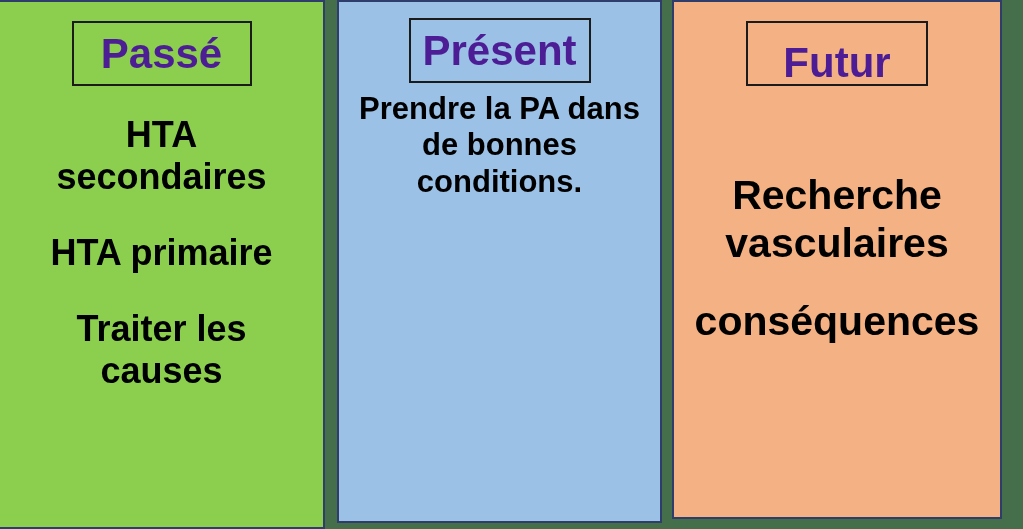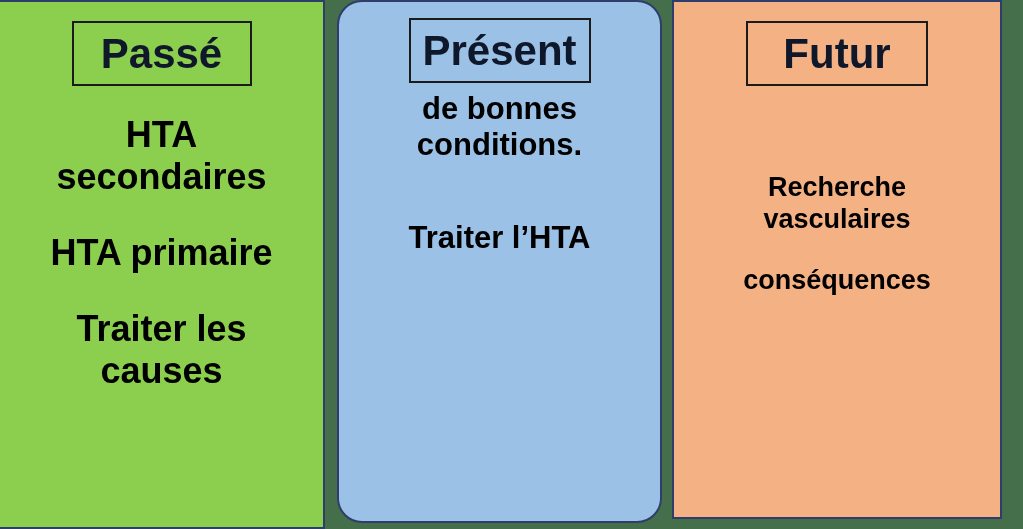--- a/index.html
+++ b/index.html
@@ -48,21 +48,21 @@
     top: 0px;
     width: 330px;
     height: 519px;
     background: #f4b183;
   }
   .title-box {
     box-sizing: border-box;
     border: 2px solid #1b1b1b;
     text-align: center;
     font-weight: bold;
-    color: #0f172a;
+    color: #4c1d95;
     line-height: 1;
     display: flex;
     align-items: center;
     justify-content: center;
     white-space: nowrap;
   }
   .title-past {
     margin-top: 19px;
     width: 180px;
     height: 65px;
@@ -91,21 +91,21 @@
     font-size: 36px;
     padding: 0 12px;
     box-sizing: border-box;
   }
   .block-present {
     font-size: 31px;
     padding: 0 10px;
     box-sizing: border-box;
   }
   .block-future {
-    font-size: 27px;
+    font-size: 41px;
     padding: 0 10px;
     box-sizing: border-box;
   }
   .spacer-past { height: 34px; }
   .spacer-present { height: 28px; }
   .spacer-future { height: 30px; }
   .gap-past-1 { height: 28px; }
   .gap-present-1 { height: 8px; }
   .gap-future-1 { height: 86px; }
 </style>
@@ -130,41 +130,39 @@
       <div>HTA primaire</div>
     </div>
     <div class="spacer-past"></div>
 
     <div class="body-block block-past">
       <div>Traiter les</div>
       <div>causes</div>
     </div>
   </section>
 
-  <section class="panel panel-present" style="background: rgb(155, 194, 230); border-color: rgb(46, 61, 107); border-radius: 25px;">
+  <section class="panel panel-present" style="background: rgb(155, 194, 230); border-color: rgb(46, 61, 107);">
     <div class="title-box title-present" style="border-color: rgb(27, 27, 27);">
       <span>Présent</span>
     </div>
     <div class="gap-present-1"></div>
 
     <div class="body-block block-present">
+      <div>Prendre la PA dans</div>
       <div>de bonnes</div>
       <div>conditions.</div>
     </div>
     <div class="spacer-present"></div>
 
     <div class="spacer-present"></div>
 
-    <div class="body-block block-present">
-      <div>Traiter l’HTA</div>
-    </div>
   </section>
 
   <section class="panel panel-future" style="background: rgb(244, 177, 131); border-color: rgb(46, 61, 107);">
-    <div class="title-box title-future" style="border-color: rgb(27, 27, 27);">
+    <div class="title-box title-future" style="border-color: rgb(27, 27, 27); align-items: flex-end;">
       <span>Futur</span>
     </div>
     <div class="gap-future-1"></div>
 
     <div class="body-block block-future">
       <div>Recherche</div>
       <div>vasculaires</div>
     </div>
     <div class="spacer-future"></div>
 

